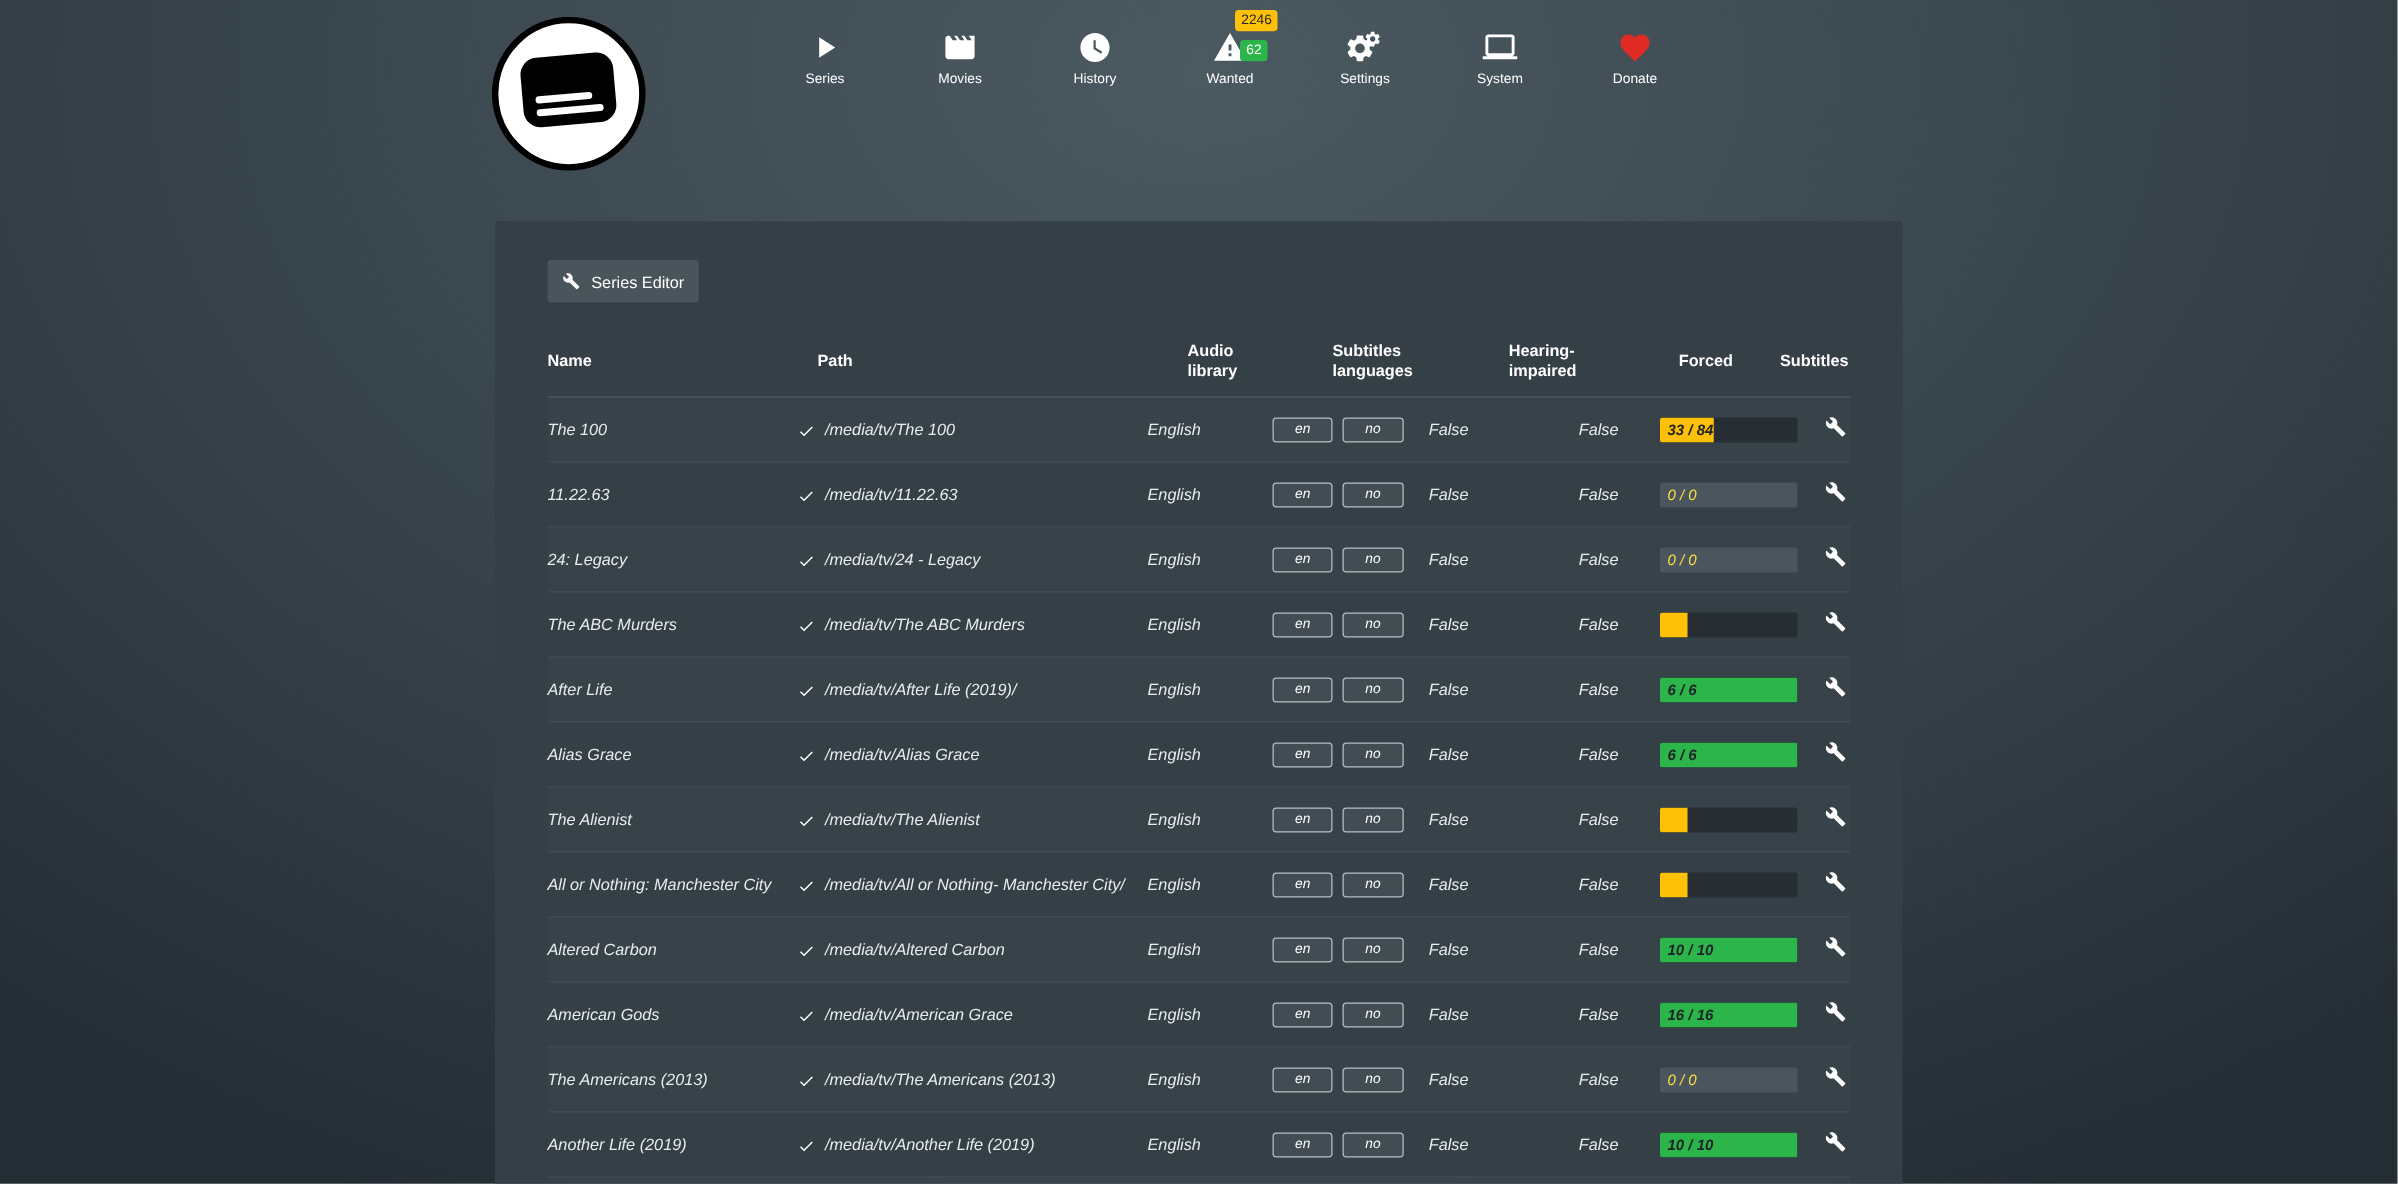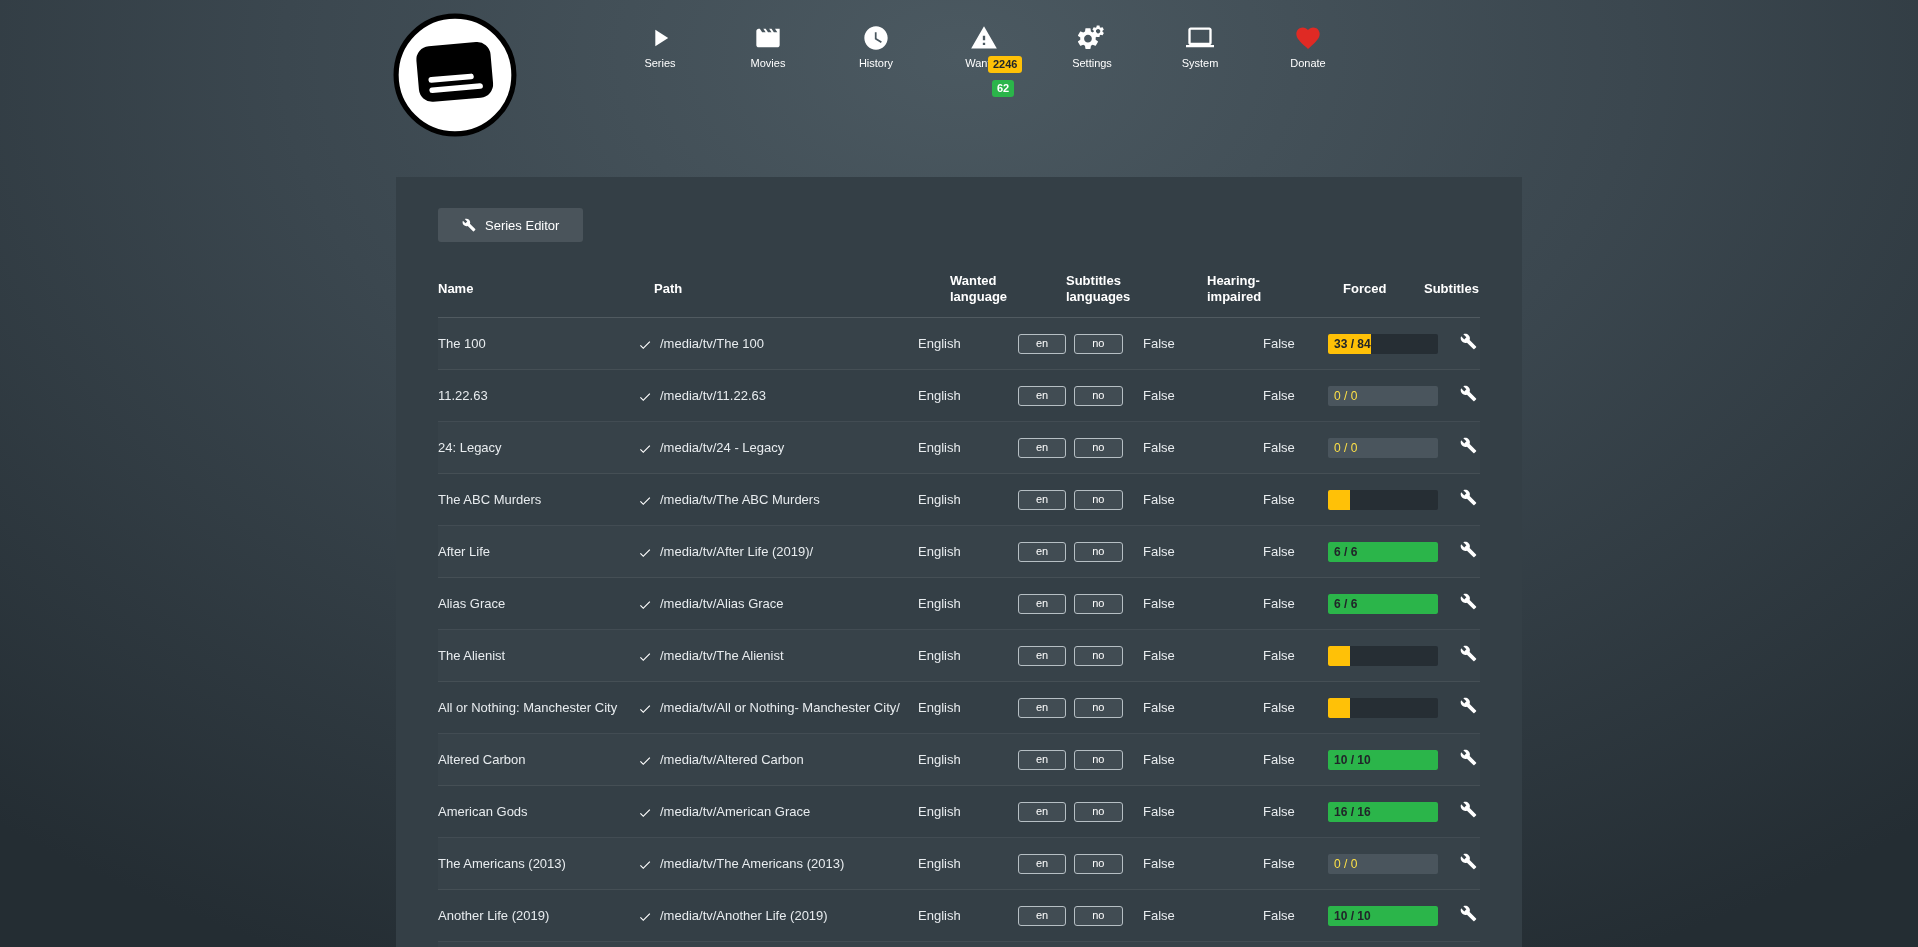--- a/index.html
+++ b/index.html
@@ -22,22 +22,22 @@
   }
   .main-nav { display:flex; }
   .nav-item {
     width:108px; display:flex; flex-direction:column; align-items:center;
     position:relative; text-decoration:none; color:#fff; cursor:pointer;
   }
   .nav-icon { height:30px; display:flex; align-items:center; justify-content:center; color:#fff; }
   .nav-icon svg { width:28px; height:28px; fill:currentColor; }
   .nav-label { font-size:11px; margin-top:4px; white-space:nowrap; }
   .nav-badge {
-    position:absolute; font-size:11px; font-weight:bold; line-height:1;
-    padding:3px 5px; border-radius:3px; z-index:2;margin-top:48px;
+    position:absolute; font-size:11px; font-weight:normal; line-height:1;
+    padding:3px 5px; border-radius:3px; z-index:2;
   }
   .nav-badge-0 { top:-15px; left:calc(50% + 4px); }
   .nav-badge-1 { top:9px;  left:calc(50% + 8px); }
 
   .search-wrap {
     margin-top:12px; width:426px; height:33px;
     background:#2a333a; border:1px solid #222a30; border-radius:3px;
     display:flex; align-items:center; padding:0 11px;
   }
   .search-wrap svg { width:15px; height:15px; fill:#8e989f; flex:none; }
@@ -49,41 +49,42 @@
 
   
   .panel {
     width:1126px; height:770px; margin:0 auto;
     background:#343f46; padding:31px 42px 0; overflow:hidden;
   }
   .series-editor {
     display:inline-flex; align-items:center; gap:9px;
     background:#4a545b; color:#fff; border:none; border-radius:3px;
     font-family:"Liberation Sans", sans-serif; font-size:13px;
-    padding:0 24px; height:34px; cursor:pointer;
+    padding:0 12px; height:34px; cursor:pointer;
   }
   .series-editor svg { width:14px; height:14px; fill:#fff; }
 
   
   .table { margin-top:27px; }
   .thead-row, .trow {
     display:grid;
     grid-template-columns: 200px 280px 100px 125px 120px 65px 130px 1fr;
     align-items:center;
   }
   .thead-row {
     font-size:13px; font-weight:bold; color:#fff; line-height:16px;
     padding:4px 0 12px; border-bottom:1px solid rgba(255,255,255,0.14);gap:16px;
   }
   .thead-row .hc-audio    { max-width:62px; }
   .thead-row .hc-sublang  { max-width:82px; }
   .thead-row .hc-hearing  { max-width:72px; }
   .trow {
     font-size:13px; line-height:16px; padding:15px 0;
     border-bottom:1px solid rgba(255,255,255,0.07);
+    font-style:italic;
   }
   .trow:nth-child(odd) { background:rgba(255,255,255,0.02); }
   .cell { padding-right:12px; }
   .cell-name { cursor:pointer; }
   .cell-path { display:flex; align-items:flex-end; gap:8px; }
   .cell-path svg { width:14px; height:14px; fill:#fff; flex:none; margin-top:1px; }
   .cell-langs { display:flex; gap:8px; }
   .lang-badge {
     font-size:11px; line-height:1; padding:3px 17px 4px; border-radius:3px;
     background:#414c53; border:1px solid #b6bfc4; color:#fff;
@@ -189,21 +190,21 @@
     <svg viewBox="0 0 24 24">
         <path d="M22.7 19l-9.1-9.1c.9-2.3.4-5-1.5-6.9-2-2-5-2.4-7.4-1.3L9 6 6 9 1.6 4.7C.4 7.1.9 10.1 2.9 12.1c1.9 1.9 4.6 2.4 6.9 1.5l9.1 9.1c.4.4 1 .4 1.4 0l2.3-2.3c.5-.4.5-1.1.1-1.4z"></path>
       </svg>
     <span>Series Editor</span>
   </button>
 
   <div class="table">
     <div class="thead-row">
       <div class="cell">Name</div>
       <div class="cell">Path</div>
-      <div class="cell hc-audio">Wanted language</div>
+      <div class="cell hc-audio">Audio library</div>
       <div class="cell hc-sublang">Subtitles languages</div>
       <div class="cell hc-hearing">Hearing-impaired</div>
       <div class="cell">Forced</div>
       <div class="cell">Subtitles</div>
       <div class="cell"></div>
     </div>
     <div id="tbody">
         <div class="trow">
           <div class="cell cell-name">The 100</div>
           <div class="cell cell-path">

